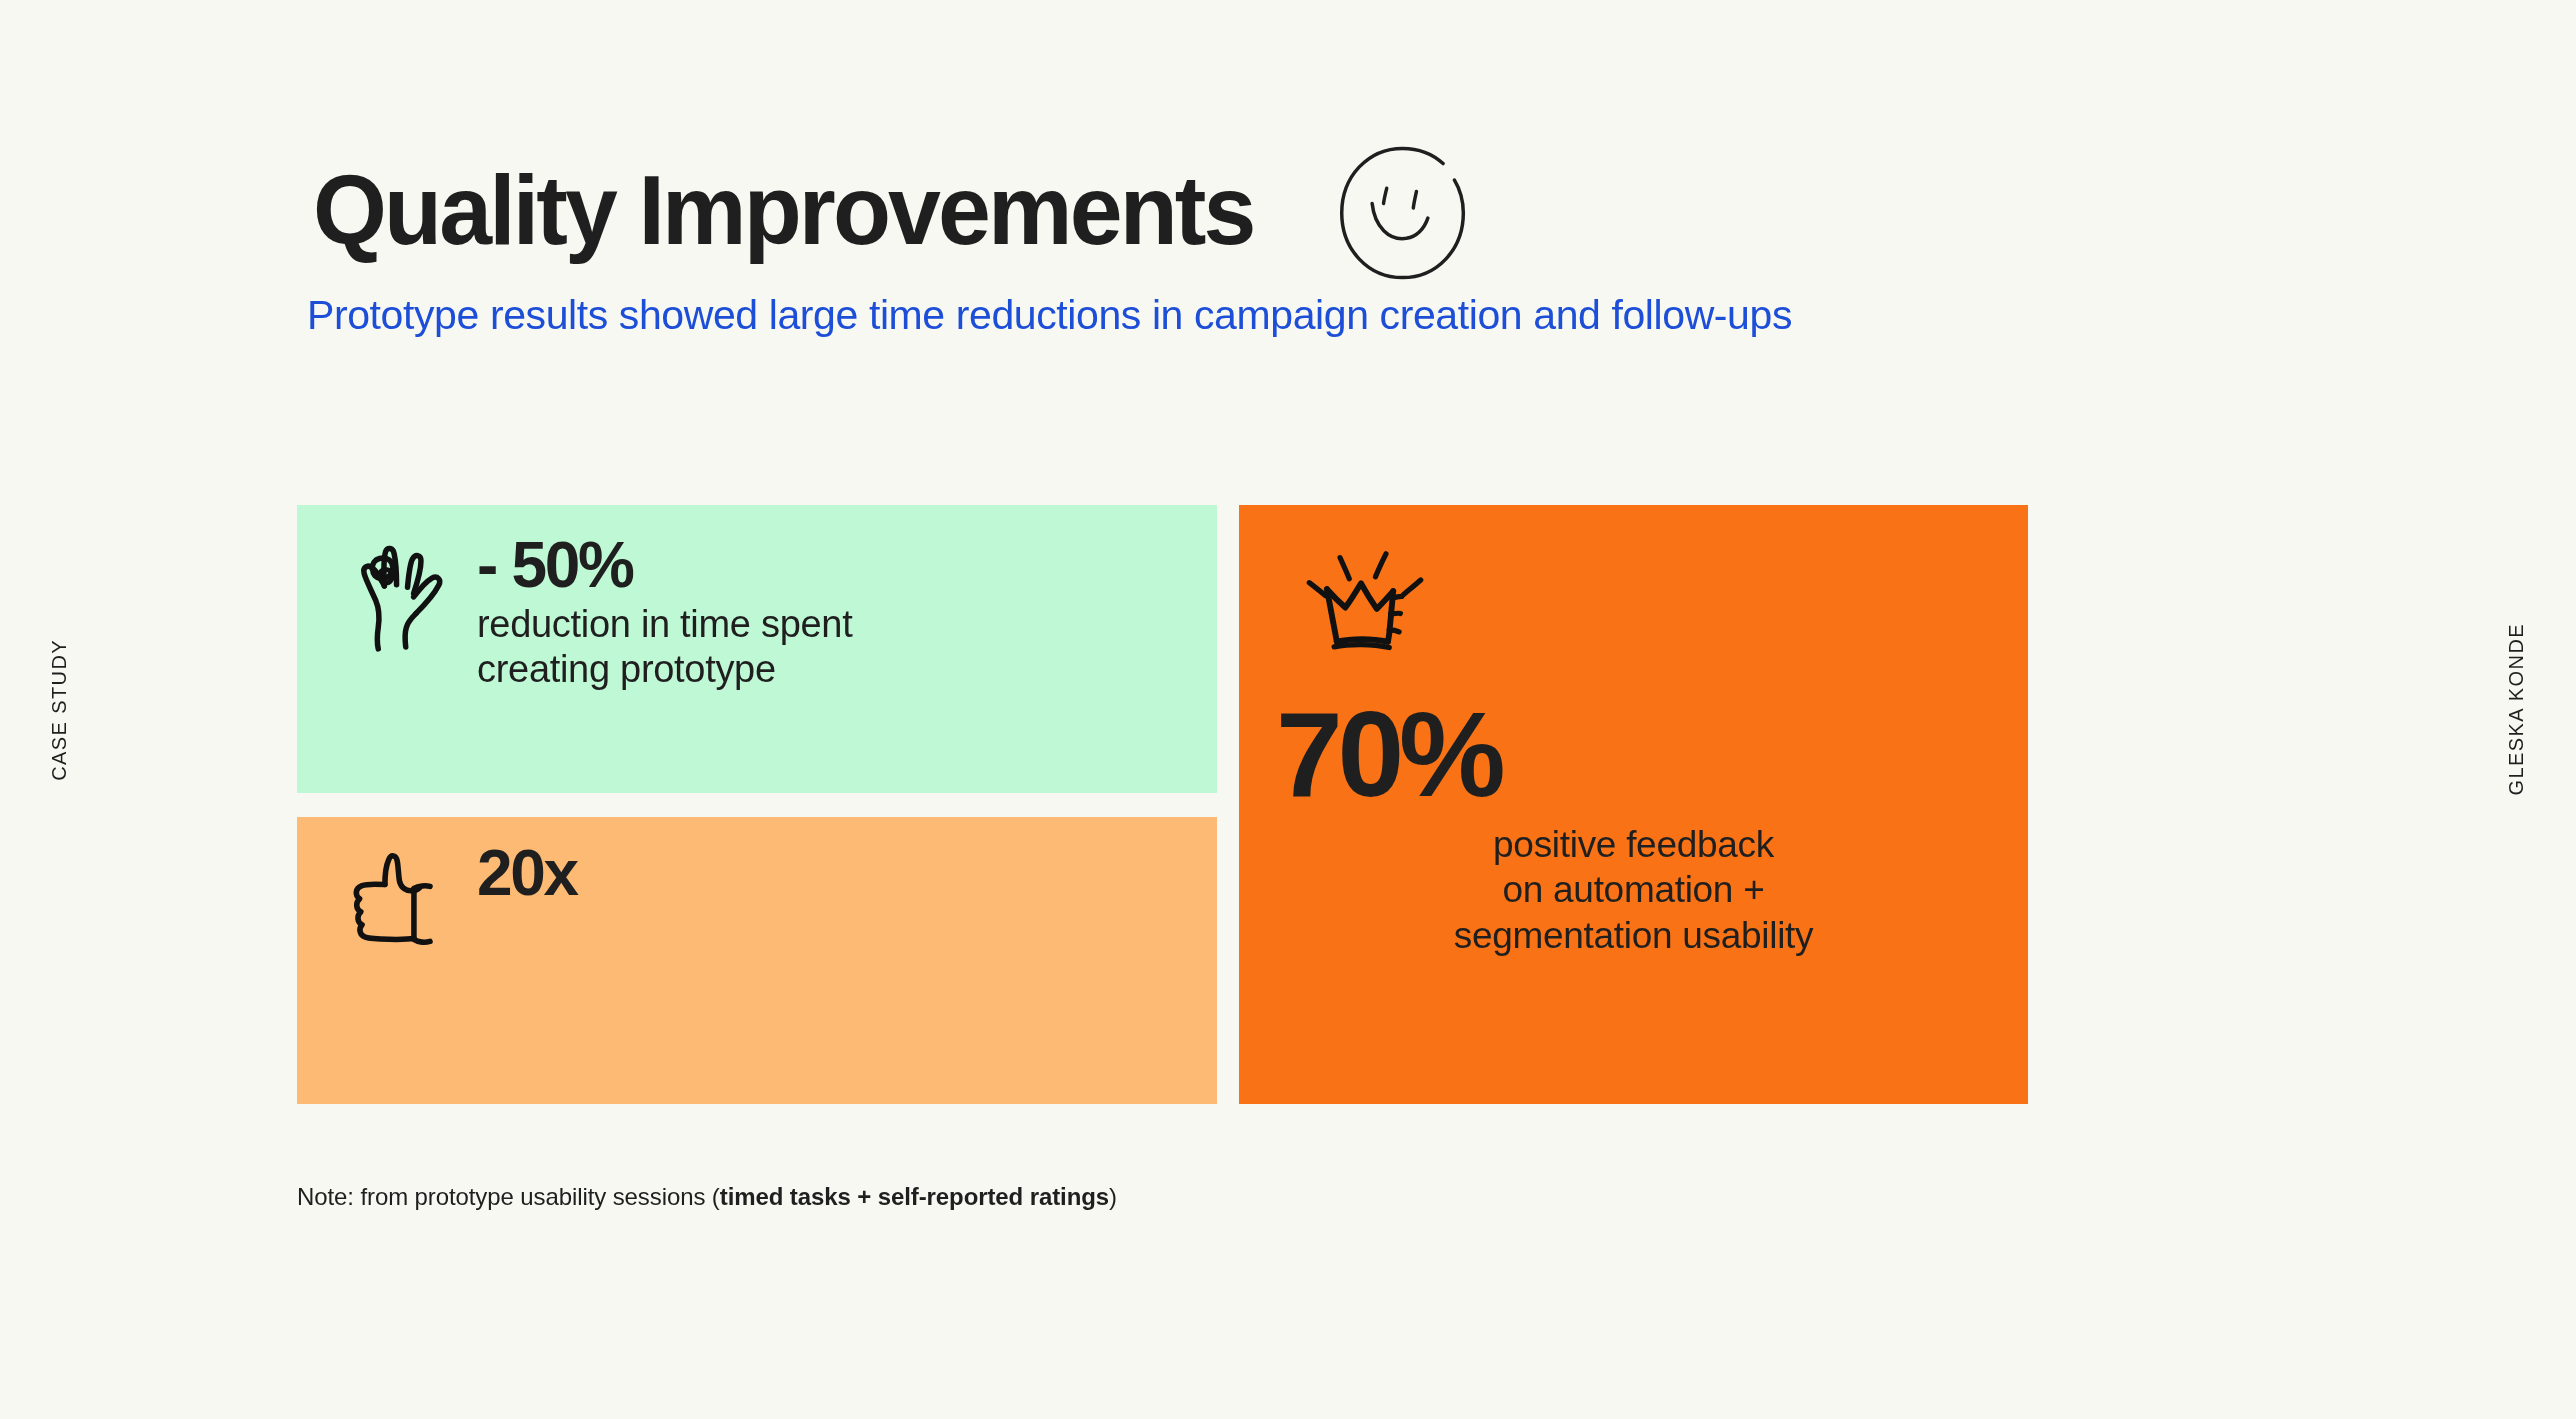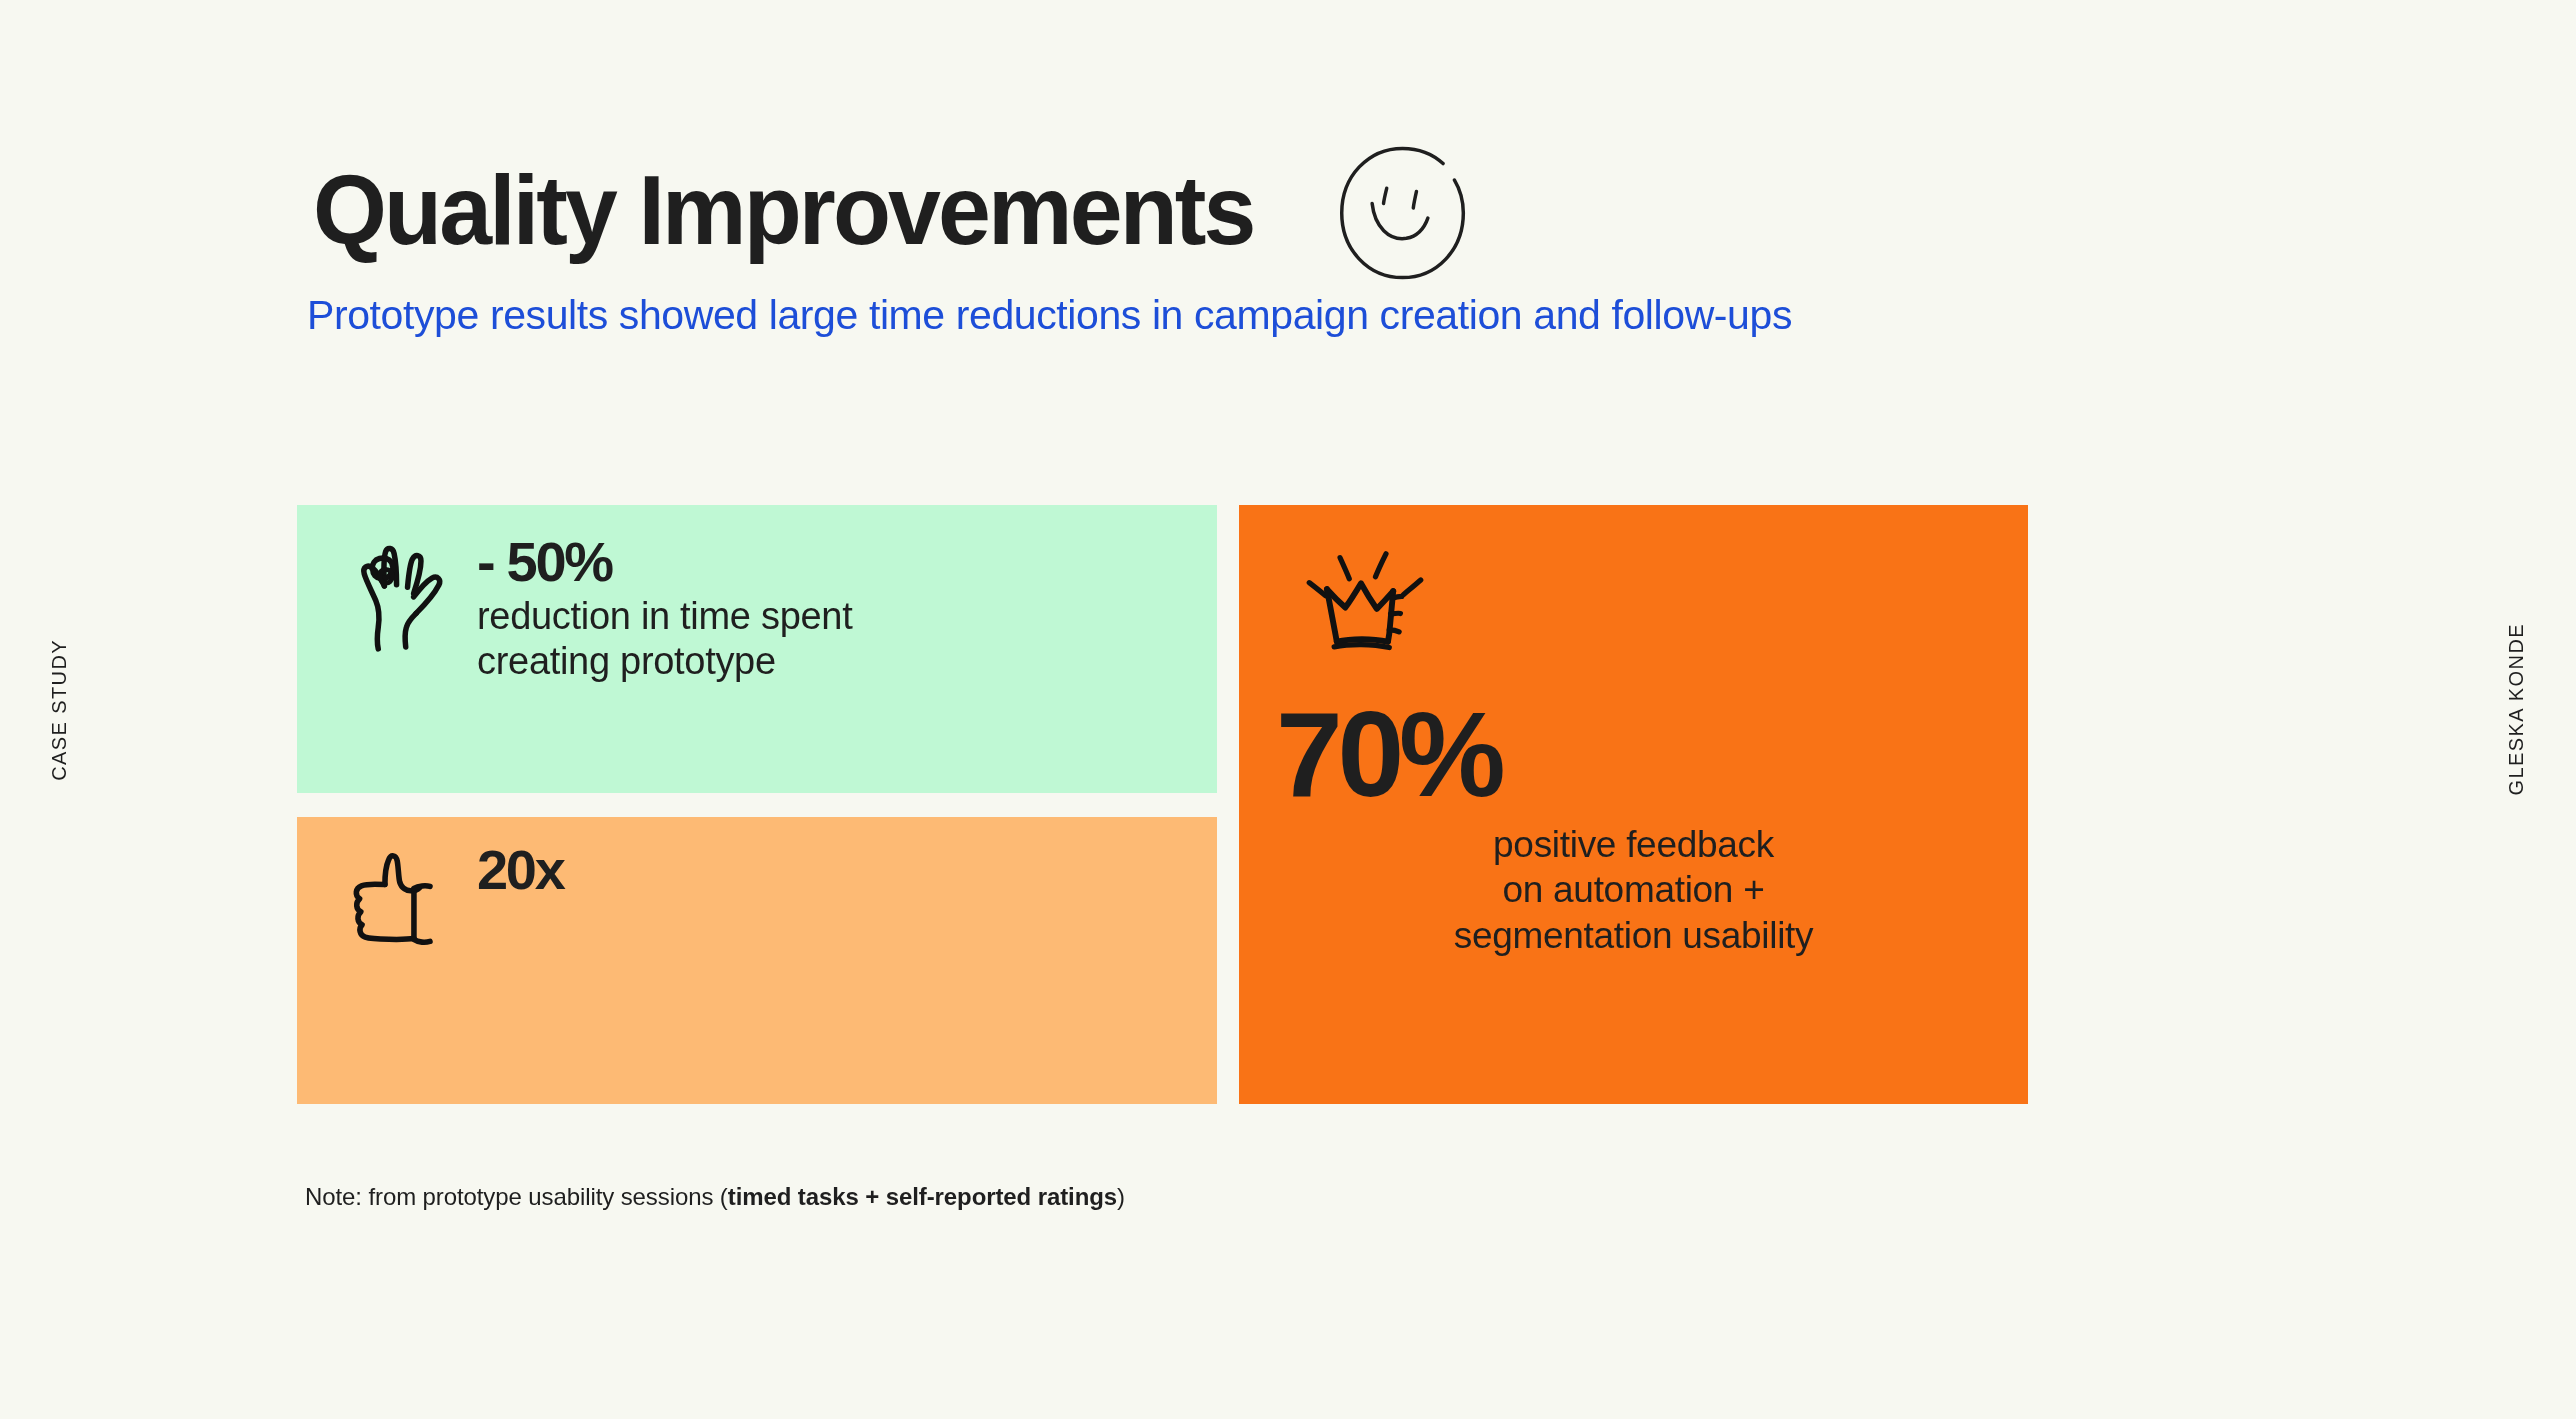--- a/index.html
+++ b/index.html
@@ -127,21 +127,21 @@
     display: flex;
     justify-content: center;
     padding-top: 9.2px;
   }
   .row-body {
     flex: 1 1 auto;
     padding-left: 16px;
   }
 
   .stat-big {
-    font-size: 56px;
+    font-size: 64px;
     font-weight: 800;
     letter-spacing: -2.3px;
     line-height: 1.02;
     color: #1f1f1f;
     margin: 0 0 4px 0;
   }
   .stat-big.mega {
     font-size: 120px;
     letter-spacing: -5.3px;
     line-height: 0.95;
@@ -168,21 +168,21 @@
   .crown-wrap {
     width: 217px;
     height: 151px;
     margin-left: 20px;
     margin-bottom: 4px;
   }
 
   
   .footnote {
     position: absolute;
-    left: 8px;
+    left: 0;
     top: 1183px;
     font-size: 24px;
     letter-spacing: -0.1px;
     font-weight: 400;
     color: #1f1f1f;
     white-space: nowrap;
   }
   .footnote b { font-weight: 800; }
 </style>
 </head>

